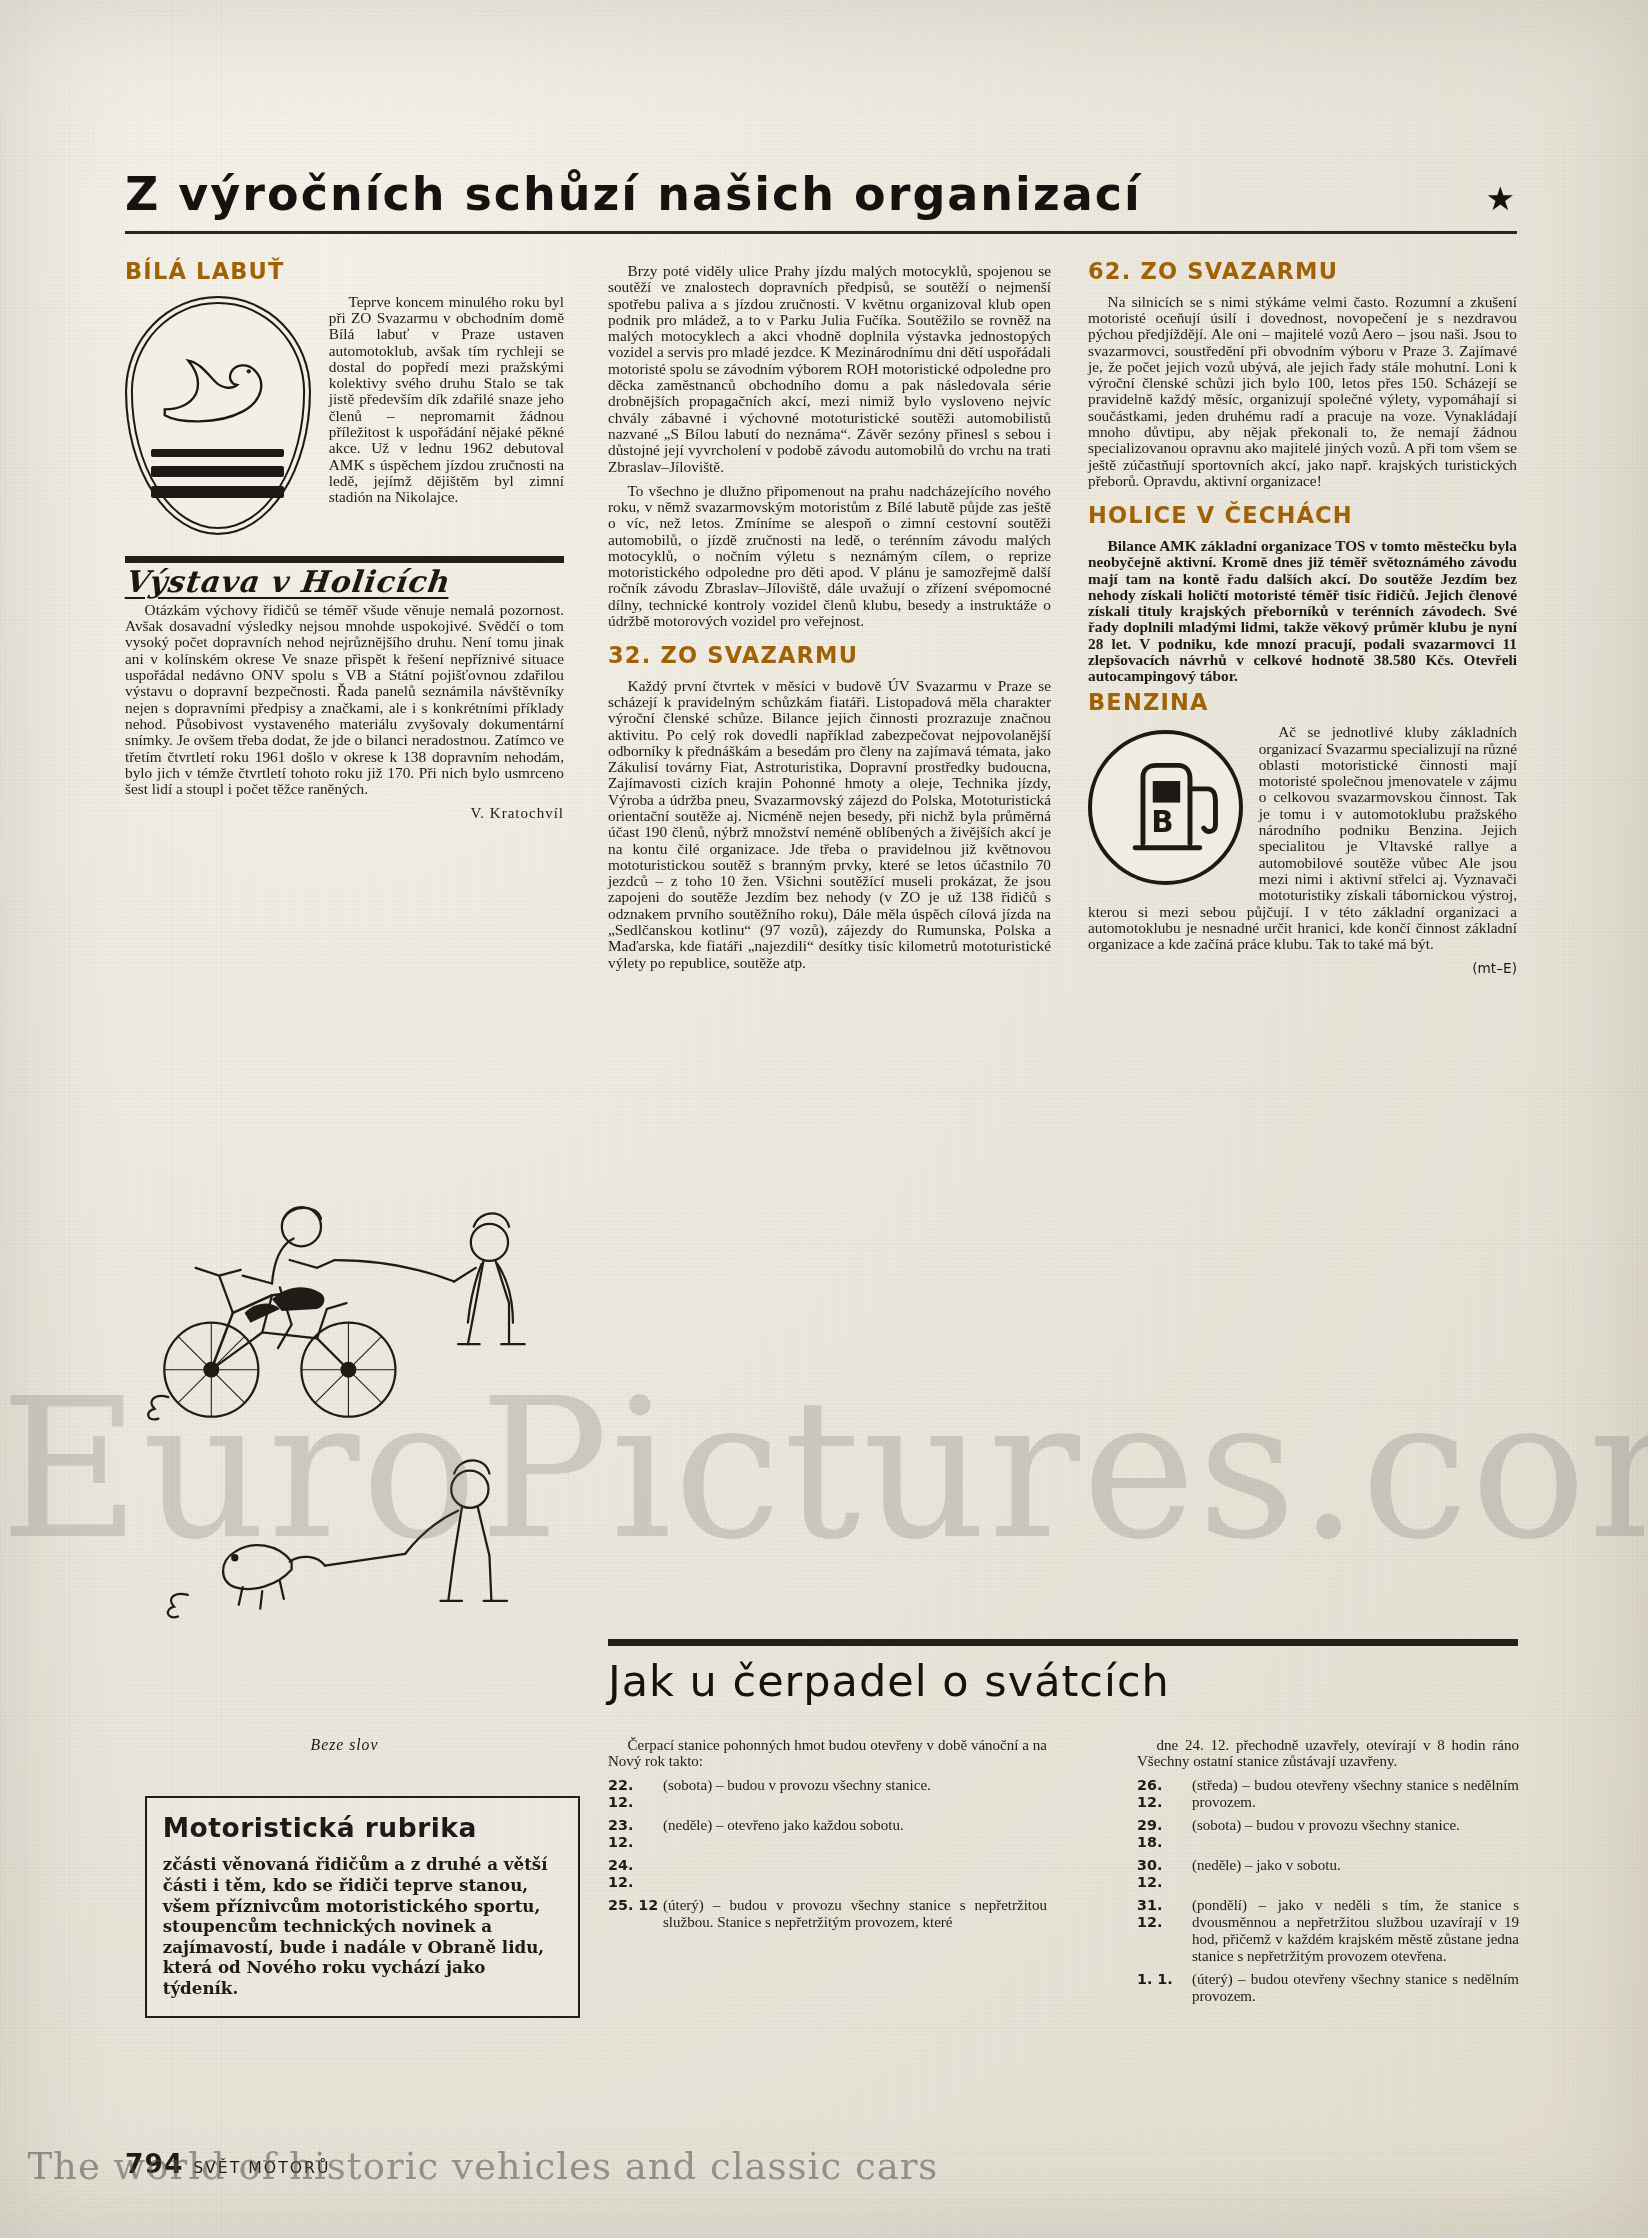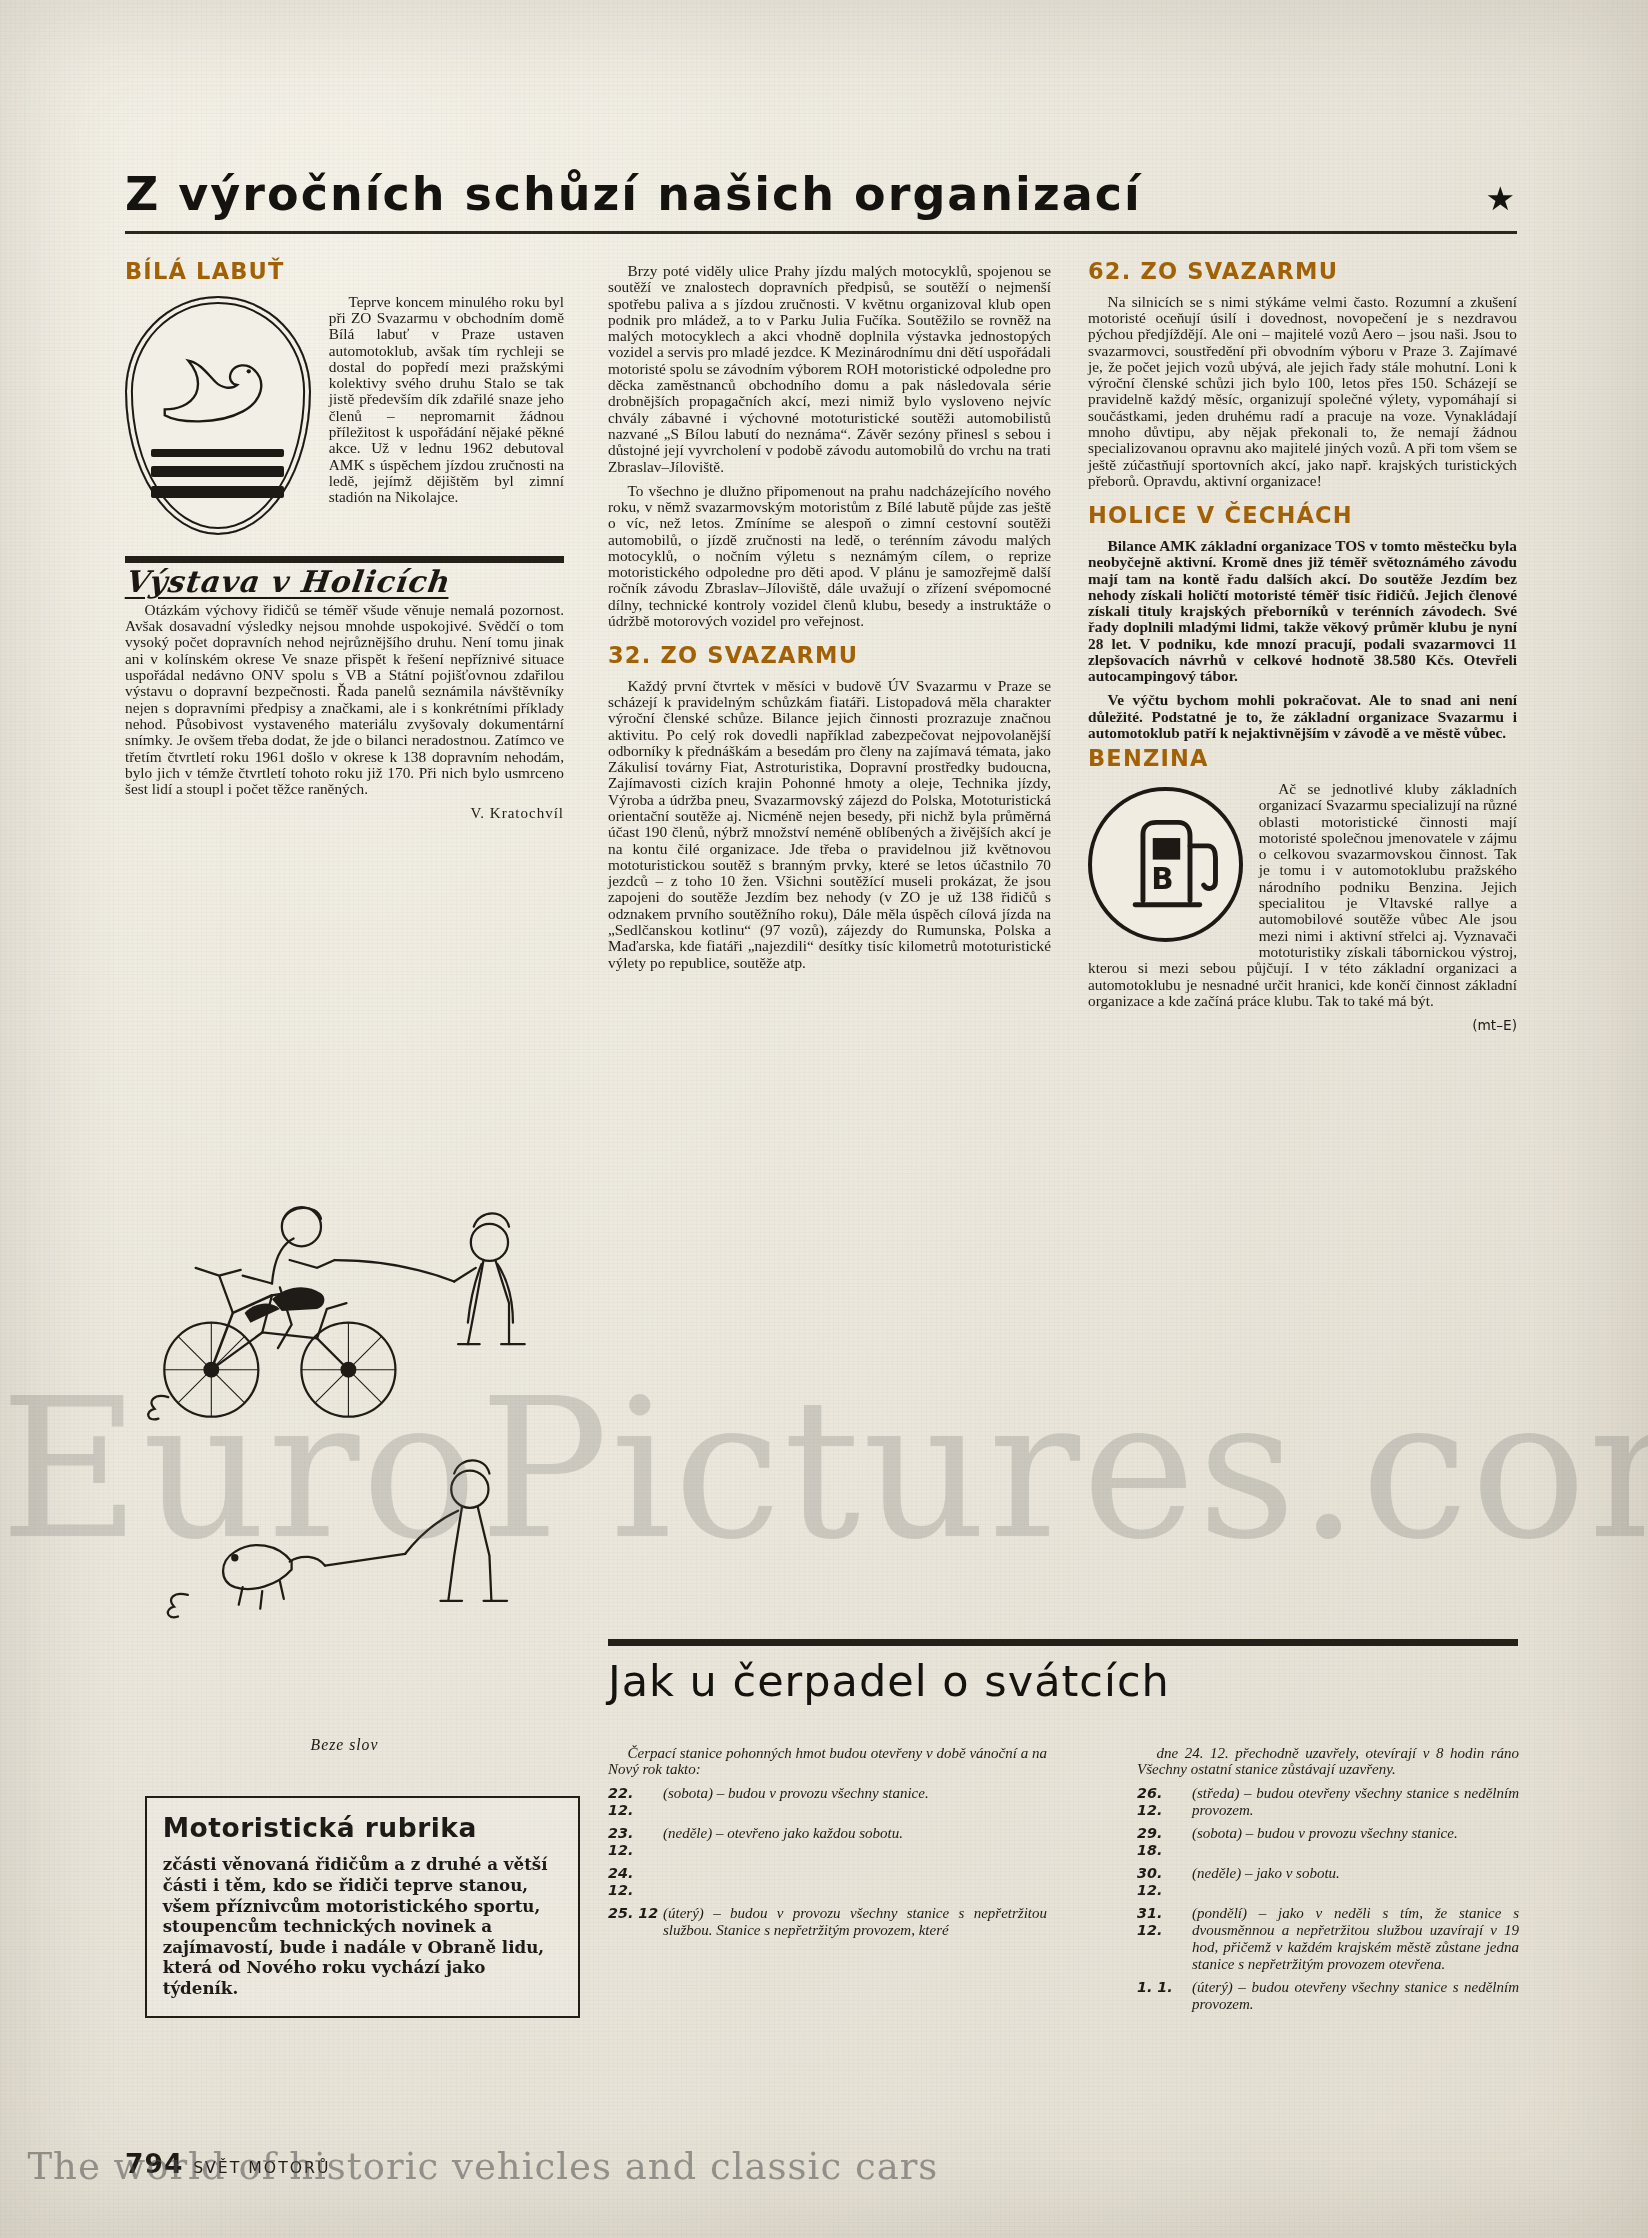--- a/index.html
+++ b/index.html
@@ -123,21 +123,21 @@
   }
 
   
   .rule-mid{position:absolute;left:608px;top:1639px;width:910px;height:6.9px;background:#23201a;}
   .cerp-title{
     position:absolute;left:608px;top:1656px;width:912px;
     font-family:"DejaVu Sans", sans-serif;
     font-weight:normal;font-size:43px;letter-spacing:1px;color:#15130f;
   }
   .cerp-cols{position:absolute;left:608px;top:1733px;width:912px;height:441px;}
-  .cerp-col{position:absolute;top:12px;font-size:15px;line-height:17px;text-align:justify;font-style:italic;}
+  .cerp-col{position:absolute;top:4px;font-size:15px;line-height:17px;text-align:justify;}
   .cerp-l{left:0;width:439px;}
   .cerp-r{left:529px;width:382px;}
   .item{display:flex;margin-bottom:5.9px;}
   .item .d{font-family:"DejaVu Sans", sans-serif;font-weight:bold;font-size:14.3px;width:55px;flex:none;}
   .item .t{flex:1;text-align:justify;}
 
   
   .benzina-logo{
     float:left;width:157px;height:157px;margin:5.9px 13.7px 5.9px 0;
   }
@@ -293,21 +293,20 @@
     <h2 class="sec" style="margin-top:17.6px;">32. ZO SVAZARMU</h2>
     <p class="tight">Každý první čtvrtek v měsíci v budově ÚV Svazarmu v Praze se scházejí k pravidelným schůzkám fiatáři. Listopadová měla charakter výroční členské schůze. Bilance jejich činnosti prozrazuje značnou aktivitu. Po celý rok dovedli například zabezpečovat nejpovolanější odborníky k přednáškám a besedám pro členy na zajímavá témata, jako Zákulisí továrny Fiat, Astroturistika, Dopravní prostředky budoucna, Zajímavosti cizích krajin Pohonné hmoty a oleje, Technika jízdy, Výroba a údržba pneu, Svazarmovský zájezd do Polska, Mototuristická orientační soutěže aj. Nicméně nejen besedy, při nichž byla průměrná účast 190 členů, nýbrž množství neméně oblíbených a živějších akcí je na kontu čilé organizace. Jde třeba o pravidelnou již květnovou mototuristickou soutěž s branným prvky, které se letos účastnilo 70 jezdců – z toho 10 žen. Všichni soutěžící museli prokázat, že jsou zapojeni do soutěže Jezdím bez nehody (v ZO je už 138 řidičů s odznakem prvního soutěžního roku), Dále měla úspěch cílová jízda na „Sedlčanskou kotlinu“ (97 vozů), zájezdy do Rumunska, Polska a Maďarska, kde fiatáři „najezdili“ desítky tisíc kilometrů mototuristické výlety po republice, soutěže atp.</p>
   </div>
 
   <div class="col col3">
     <h2 class="sec">62. ZO SVAZARMU</h2>
     <p class="tight">Na silnicích se s nimi stýkáme velmi často. Rozumní a zkušení motoristé oceňují úsilí i dovednost, novopečení je s nezdravou pýchou předjíždějí. Ale oni – majitelé vozů Aero – jsou naši. Jsou to svazarmovci, soustředění při obvodním výboru v Praze 3. Zajímavé je, že počet jejich vozů ubývá, ale jejich řady stále mohutní. Loni k výroční členské schůzi jich bylo 100, letos přes 150. Scházejí se pravidelně každý měsíc, organizují společné výlety, vypomáhají si součástkami, jeden druhému radí a pracuje na voze. Vynakládají mnoho důvtipu, aby nějak překonali to, že nemají žádnou specializovanou opravnu ako majitelé jiných vozů. A při tom všem se ještě zúčastňují sportovních akcí, jako např. krajských turistických přeborů. Opravdu, aktivní organizace!</p>
 
     <h2 class="sec" style="margin-top:18px;">HOLICE V ČECHÁCH</h2>
     <p class="tight" style="font-weight:bold;">Bilance AMK základní organizace TOS v tomto městečku byla neobyčejně aktivní. Kromě dnes již téměř světoznámého závodu mají tam na kontě řadu dalších akcí. Do soutěže Jezdím bez nehody získali holičtí motoristé téměř tisíc řidičů. Jejich členové získali tituly krajských přeborníků v terénních závodech. Své řady doplnili mladými lidmi, takže věkový průměr klubu je nyní 28 let. V podniku, kde mnozí pracují, podali svazarmovci 11 zlepšovacích návrhů v celkové hodnotě 38.580 Kčs. Otevřeli autocampingový tábor.</p>
-    <p class="tight" style="font-weight:bold;">Ve výčtu bychom mohli pokračovat. Ale to snad ani není důležité. Podstatné je to, že základní organizace Svazarmu i automotoklub patří k nejaktivnějším v závodě a ve městě vůbec.</p>
 
     <h2 class="sec" style="margin-top:9px;">BENZINA</h2>
 
     <div class="benzina-logo">
       <div class="circ">
         <svg viewBox="0 0 150 150" width="147" height="147" style="font-size:15.6px">
           <g fill="none" stroke="#1d1a15" stroke-width="5" stroke-linecap="round">
             <path d="M52 112 L52 44 C52 36 58 32 66 32 L88 32 C96 32 100 38 100 46 L100 112"></path>
             <path d="M44 116 L110 116"></path>
             <path d="M100 56 L118 56 C124 56 126 62 126 68 L126 92 C126 100 118 102 114 96"></path>

